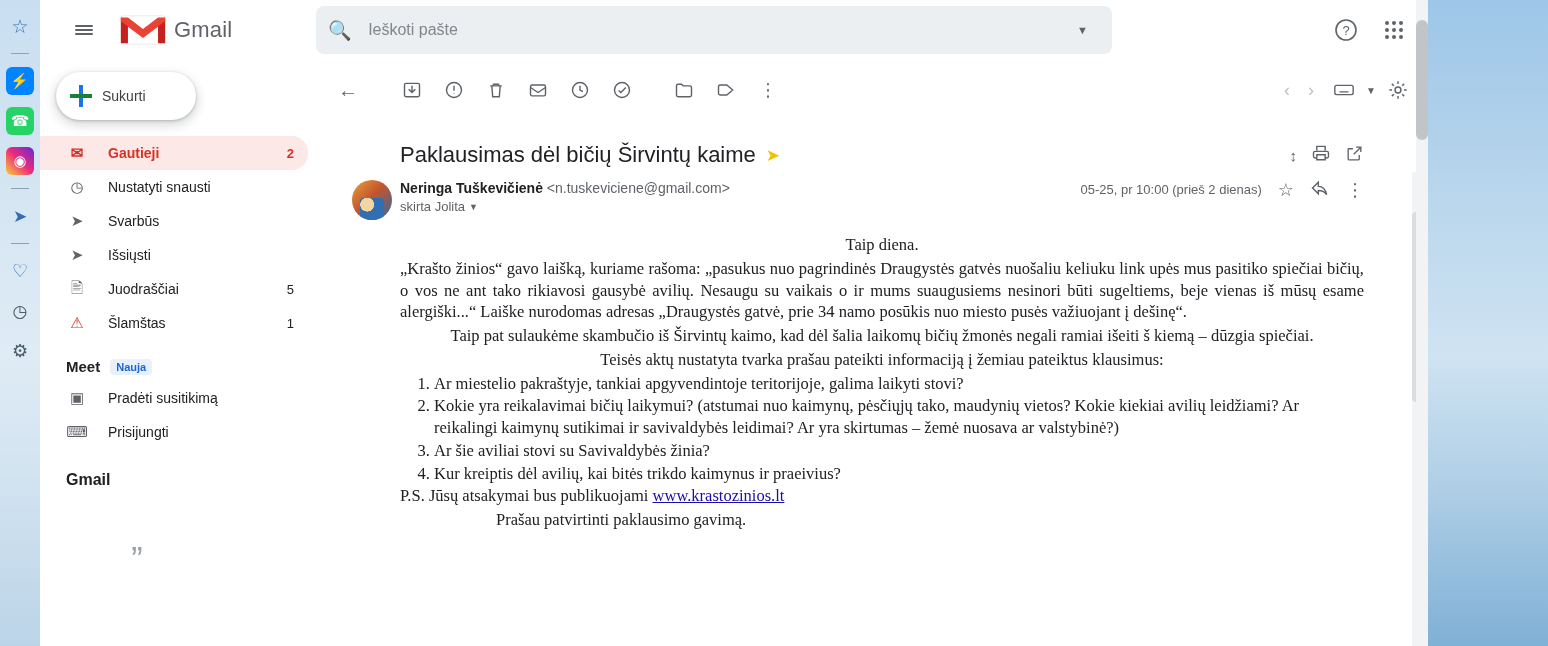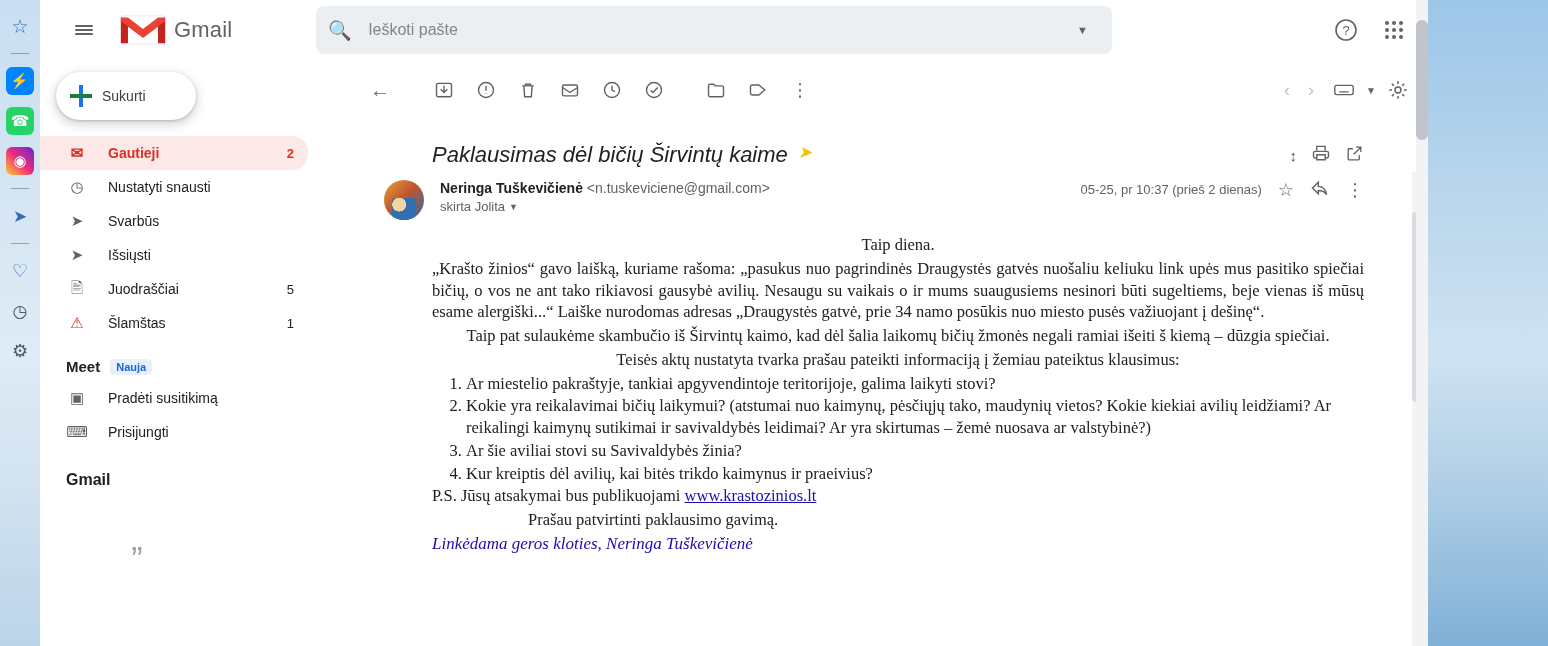--- a/index.html
+++ b/index.html
@@ -62,21 +62,21 @@
     flex: 1; border: none; background: transparent; outline: none;
     font-size: 16px; color: #202124; padding-left: 16px;
   }
   #search-input::placeholder { color: #80868b; }
 
   #top-right { position: absolute; right: 12px; top: 8px; display: flex; align-items: center; gap: 4px; }
   .grid-dots { display: grid; grid-template-columns: repeat(3,4px); gap: 3px; }
   .grid-dots i { width: 4px; height: 4px; background: #5f6368; border-radius: 50%; display: block; }
 
   
-  #body-split { display: flex; height: 586px; gap: 32px; }
+  #body-split { display: flex; height: 586px; }
 
   
   #sidebar { width: 280px; padding-top: 8px; background: rgba(255,255,255,0.0); }
   #compose {
     margin: 4px 0 16px 16px; width: 140px; height: 48px;
     background: #fff; border-radius: 24px;
     box-shadow: 0 1px 3px rgba(60,64,67,.3), 0 4px 8px 3px rgba(60,64,67,.15);
     display: flex; align-items: center; gap: 10px; padding-left: 14px;
     cursor: pointer; font-size: 14px; color: #3c4043;
   }
@@ -123,40 +123,39 @@
   #toolbar .icon-btn { width: 40px; height: 40px; }
   #toolbar-right { position: absolute; right: 10px; display: flex; align-items: center; gap: 2px; color: #5f6368; }
   .pager { font-size: 18px; color: #bdc1c6; padding: 0 8px; cursor: pointer; }
 
   #reading-pane {
     position: absolute; left: 0; top: 52px; right: 8px; bottom: 0;
     background: #fff; overflow: hidden;
     padding: 0 0 0 0;
   }
   #subject-row {
-    display: flex; gap: 10px;
+    display: flex; align-items: center; gap: 10px;
     padding: 30px 56px 8px 80px;
-    font-style: italic;
   }
   #subject { font-size: 22px; color: #202124; font-weight: normal; }
   #subject-icons { margin-left: auto; display: flex; align-items: center; gap: 14px; color: #5f6368; }
 
   #sender-row { display: flex; padding: 4px 56px 0 32px; position: relative; }
   #avatar {
     width: 40px; height: 40px; border-radius: 50%; flex: 0 0 40px;
     background: linear-gradient(135deg,#e8a33d 0%,#c2562d 45%,#2d6aa8 100%);
     overflow: hidden; position: relative;
   }
   #avatar::after {
     content:""; position:absolute; left:8px; top:18px; width:24px; height:22px;
     background: radial-gradient(circle at 30% 30%, #f2d5a0 0 30%, transparent 31%),
                 linear-gradient(#2f6fb2 0 100%);
     border-radius: 4px;
   }
-  #sender-meta { margin-left: 16px; }
+  #sender-meta { margin-left: 8px; }
   #sender-line { font-size: 14px; color: #202124; }
   #sender-name { font-weight: bold; }
   #sender-email { color: #5f6368; }
   #to-line { font-size: 13px; color: #5f6368; margin-top: 3px; display: flex; align-items: center; gap: 4px; cursor: pointer; }
   #date-actions {
     position: absolute; right: 56px; top: 2px;
     display: flex; align-items: center; gap: 16px; color: #5f6368; font-size: 13px;
   }
 
   #msg-body {
@@ -416,21 +415,21 @@
             <div id="sender-line">
               <span id="sender-name">Neringa Tuškevičienė</span>
               <span id="sender-email">&lt;n.tuskeviciene@gmail.com&gt;</span>
             </div>
             <div id="to-line">
               <span>skirta Jolita</span>
               <span style="font-size:9px;">▼</span>
             </div>
           </div>
           <div id="date-actions">
-            <span>05-25, pr 10:37 (prieš 2 dienas)</span>
+            <span>05-25, pr 10:00 (prieš 2 dienas)</span>
             <span style="font-size:18px;">☆</span>
             <span>
               <svg width="20" height="20" viewBox="0 0 24 24" fill="none" stroke="#5f6368" stroke-width="1.7">
                   <path d="M10 9V5l-7 7 7 7v-4.1c5 0 8 1.6 10 5.1-1-5-4-10-10-10z"></path>
                 </svg>
             </span>
             <span style="font-size:18px;">⋮</span>
           </div>
         </div>
 
@@ -442,21 +441,20 @@
           <ol id="qlist">
             <li>Ar miestelio pakraštyje, tankiai apgyvendintoje teritorijoje, galima laikyti stovi?</li>
             <li>Kokie yra reikalavimai bičių laikymui? (atstumai nuo kaimynų, pėsčiųjų tako, maudynių vietos? Kokie kiekiai avilių leidžiami? Ar reikalingi kaimynų sutikimai ir savivaldybės leidimai? Ar yra skirtumas – žemė nuosava ar valstybinė?)</li>
             <li>Ar šie aviliai stovi su Savivaldybės žinia?</li>
             <li>Kur kreiptis dėl avilių, kai bitės trikdo kaimynus ir praeivius?</li>
           </ol>
           <p id="ps">
             <span>P.S. Jūsų atsakymai bus publikuojami </span><a class="link" href="#">www.krastozinios.lt</a>
           </p>
           <p id="confirm-line">Prašau patvirtinti paklausimo gavimą.</p>
-          <p id="signature">Linkėdama geros kloties, Neringa Tuškevičienė</p>
         </div>
 
         <div id="pane-scroll">
           <div id="pane-thumb"></div>
         </div>
       </div>
 
     </div>
   </div>
 

